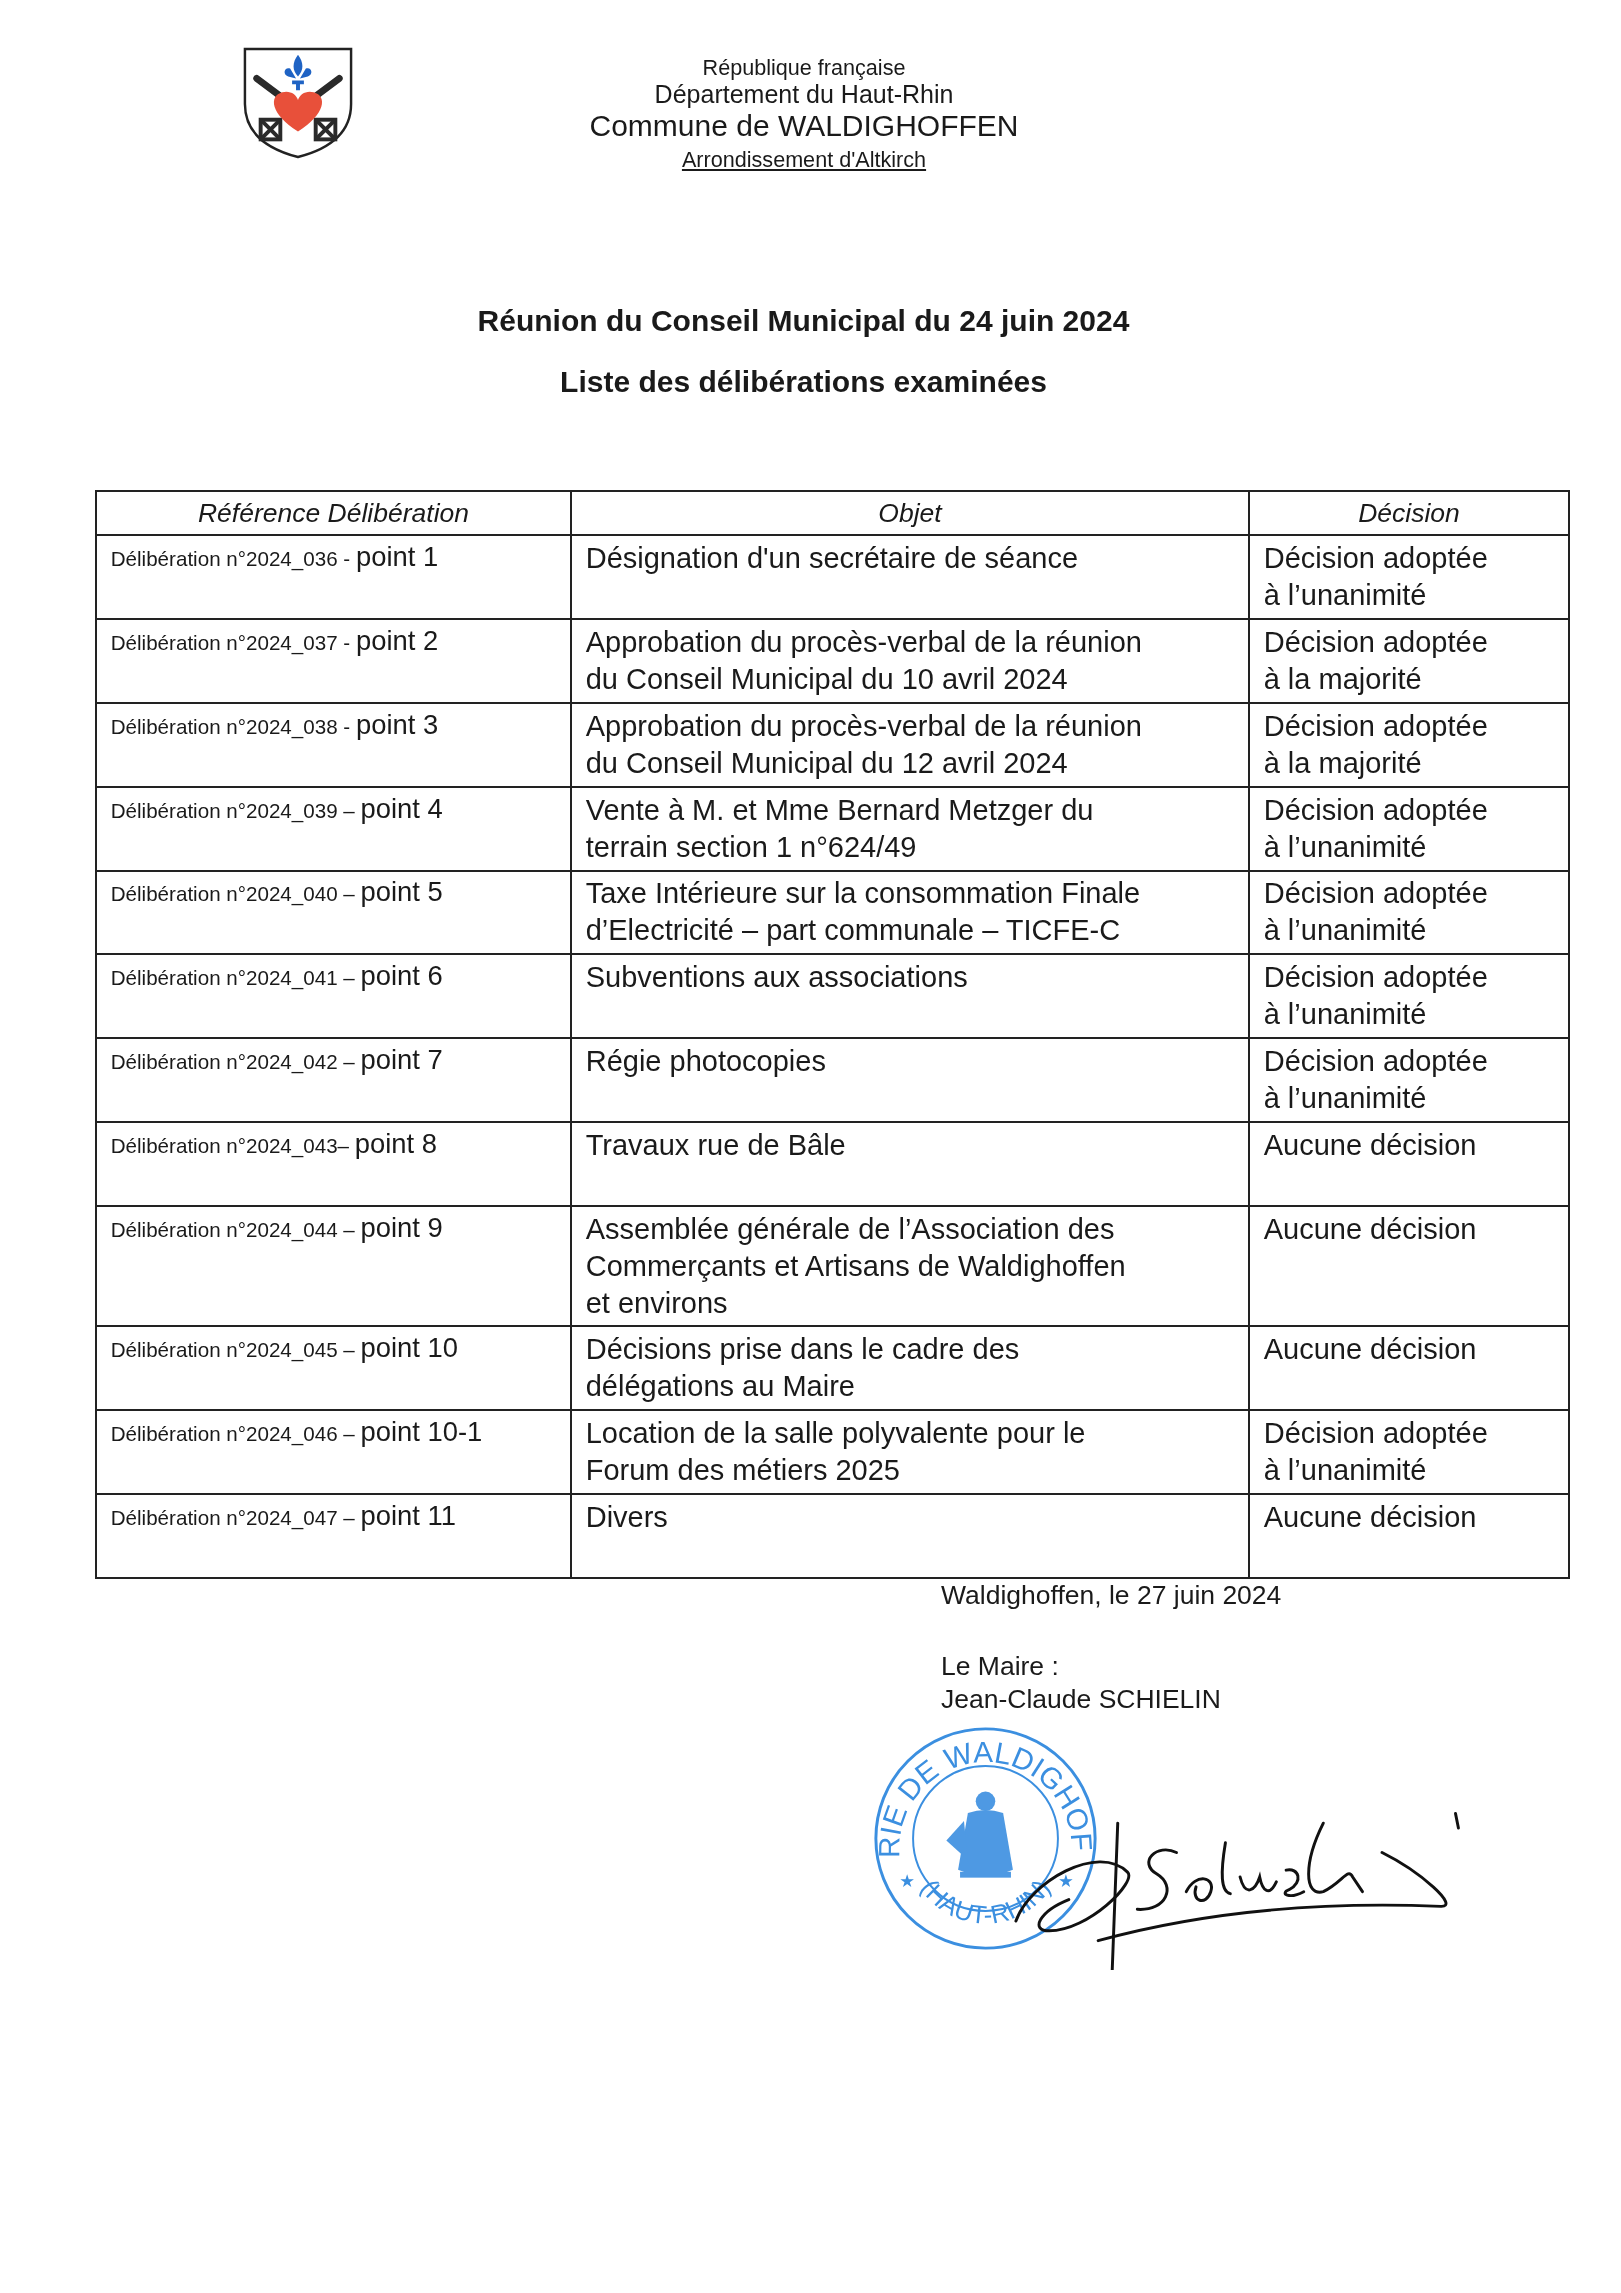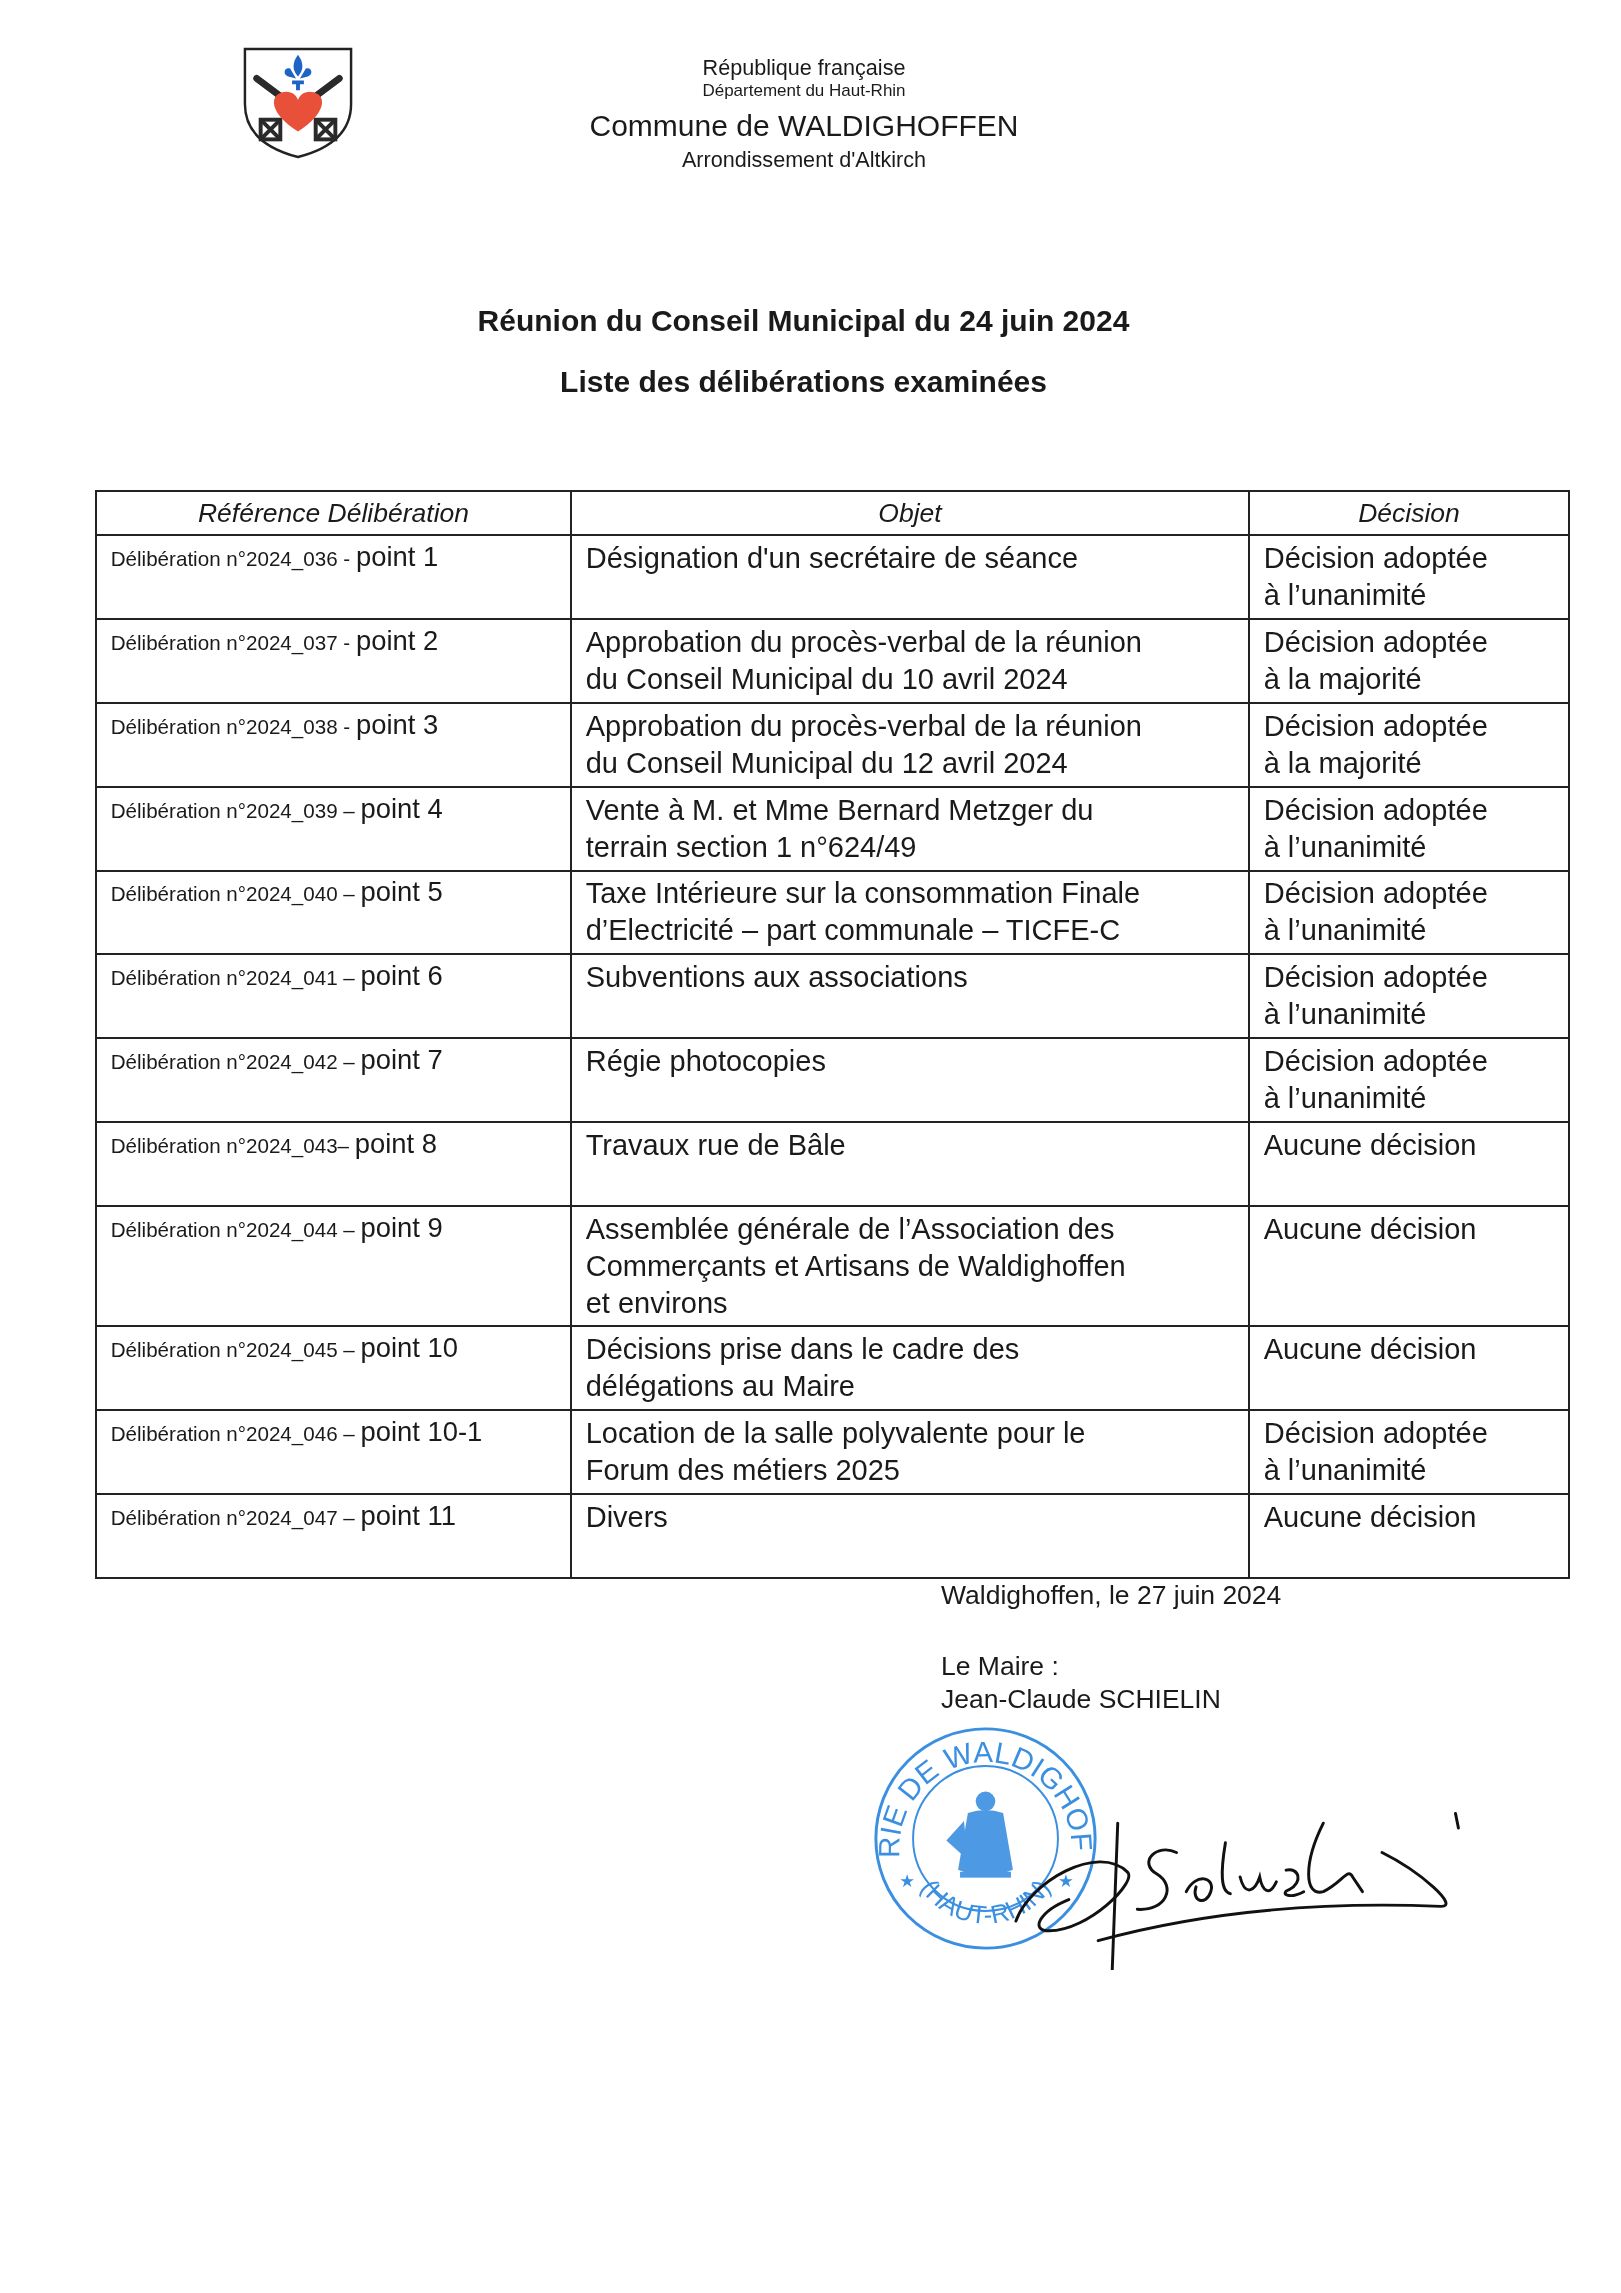--- a/index.html
+++ b/index.html
@@ -2,23 +2,23 @@
 <html><head>
 <meta charset="utf-8">
 <style>
   html, body { margin: 0; padding: 0; background: #ffffff; }
   body { width: 1621px; height: 2294px; position: relative; overflow: hidden;
          font-family: "Liberation Sans", sans-serif; color: #1a1a1a; }
   .abs { position: absolute; }
   #crest { left: 241px; top: 45px; width: 114px; height: 116px; }
   .hdr { position: absolute; left: 510px; width: 588px; text-align: center; line-height: 1; }
   #hdr1 { top: 57px; font-size: 21.6px; }
-  #hdr2 { top: 82px; font-size: 17px; }
+  #hdr2 { top: 82px; font-size: 25px; }
   #hdr3 { top: 111px; font-size: 30px; }
-  #hdr4 { top: 149px; font-size: 21.6px; }
+  #hdr4 { top: 149px; font-size: 21.6px; text-decoration: underline; }
   .title { position: absolute; left: 294px; width: 1019px; text-align: center;
            font-weight: bold; text-underline-offset: 4.9px;
            text-decoration-thickness: 2px; }
   #title1 { top: 304px; font-size: 30px; }
   #title2 { top: 365px; font-size: 30px; }
 
   #delib-table { position: absolute; left: 95px; top: 490px; width: 1447px;
                  border-collapse: collapse; table-layout: fixed; }
   #delib-table td, #delib-table th { border: 2px solid #222; vertical-align: top;
                  padding: 4px; }

